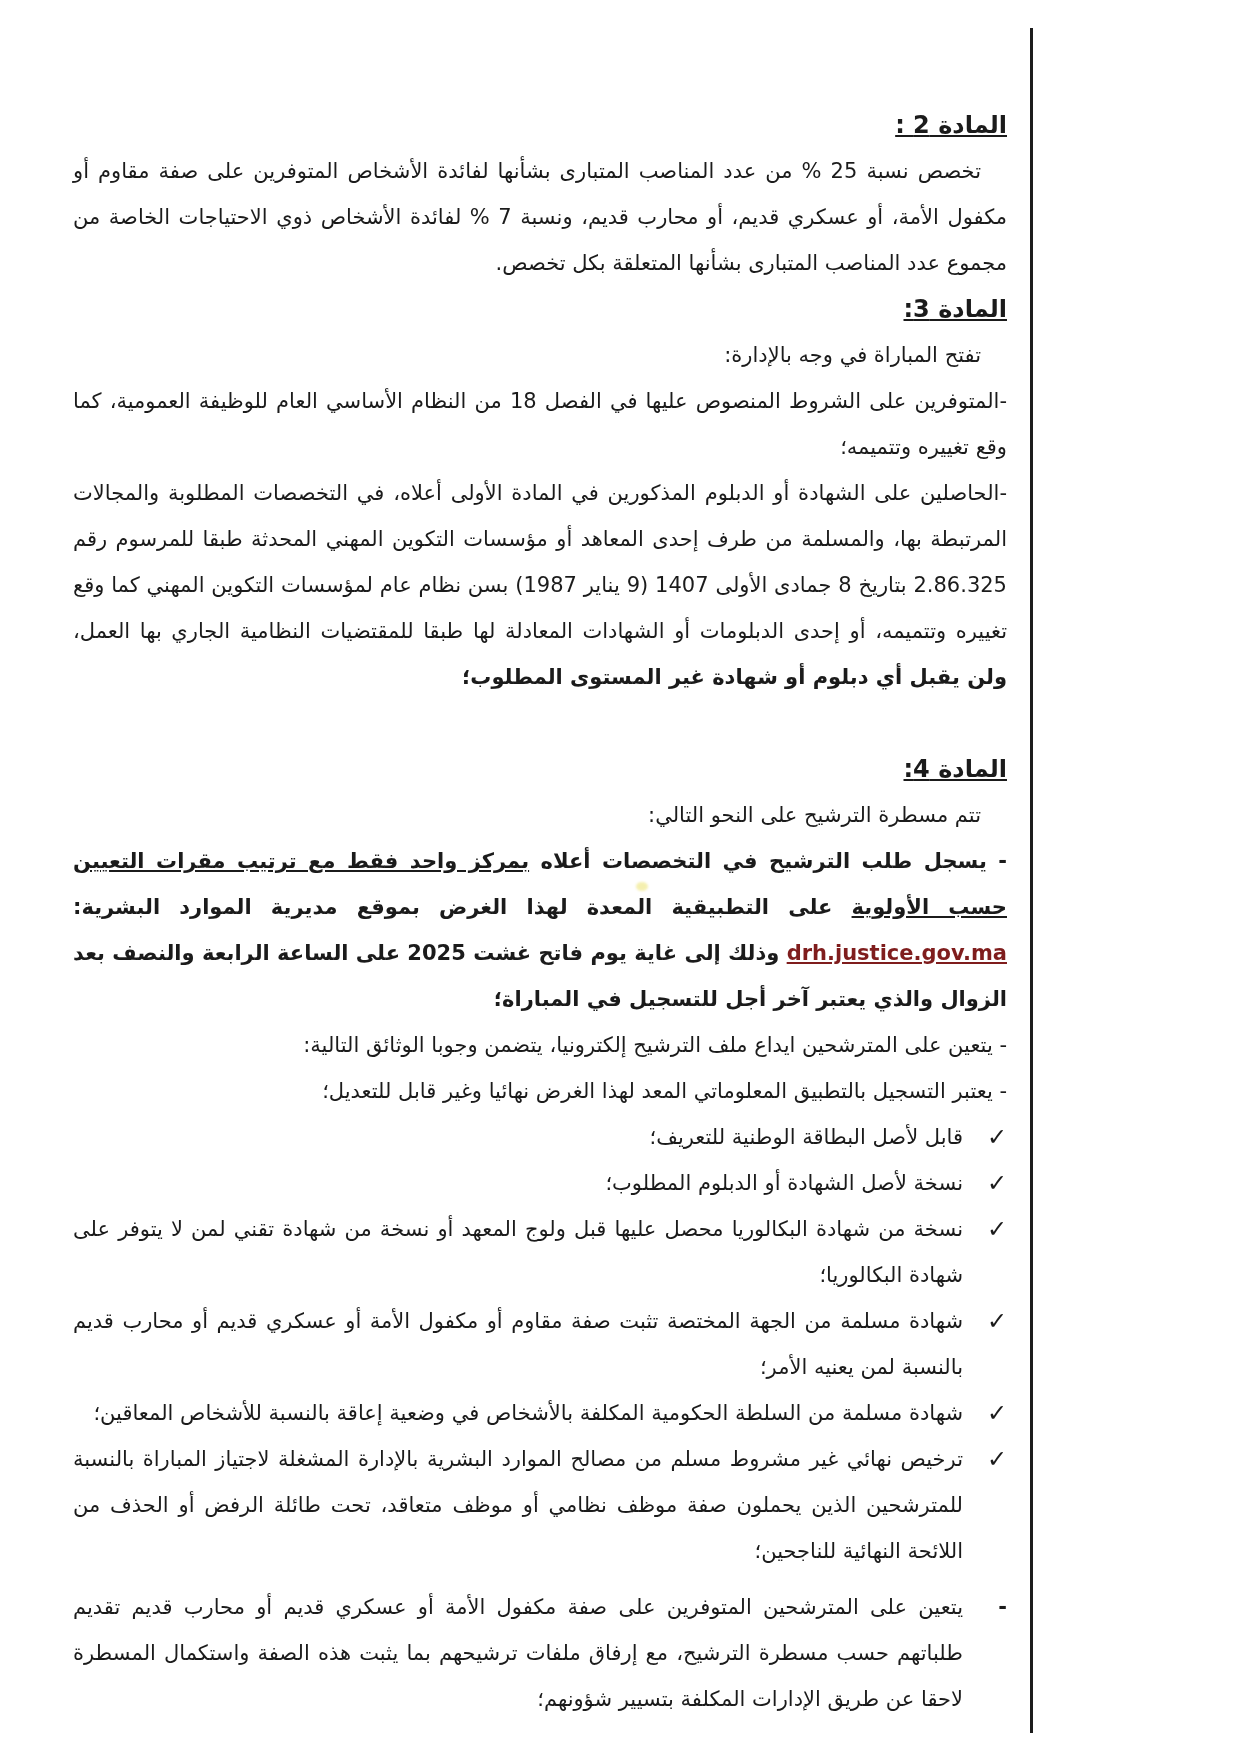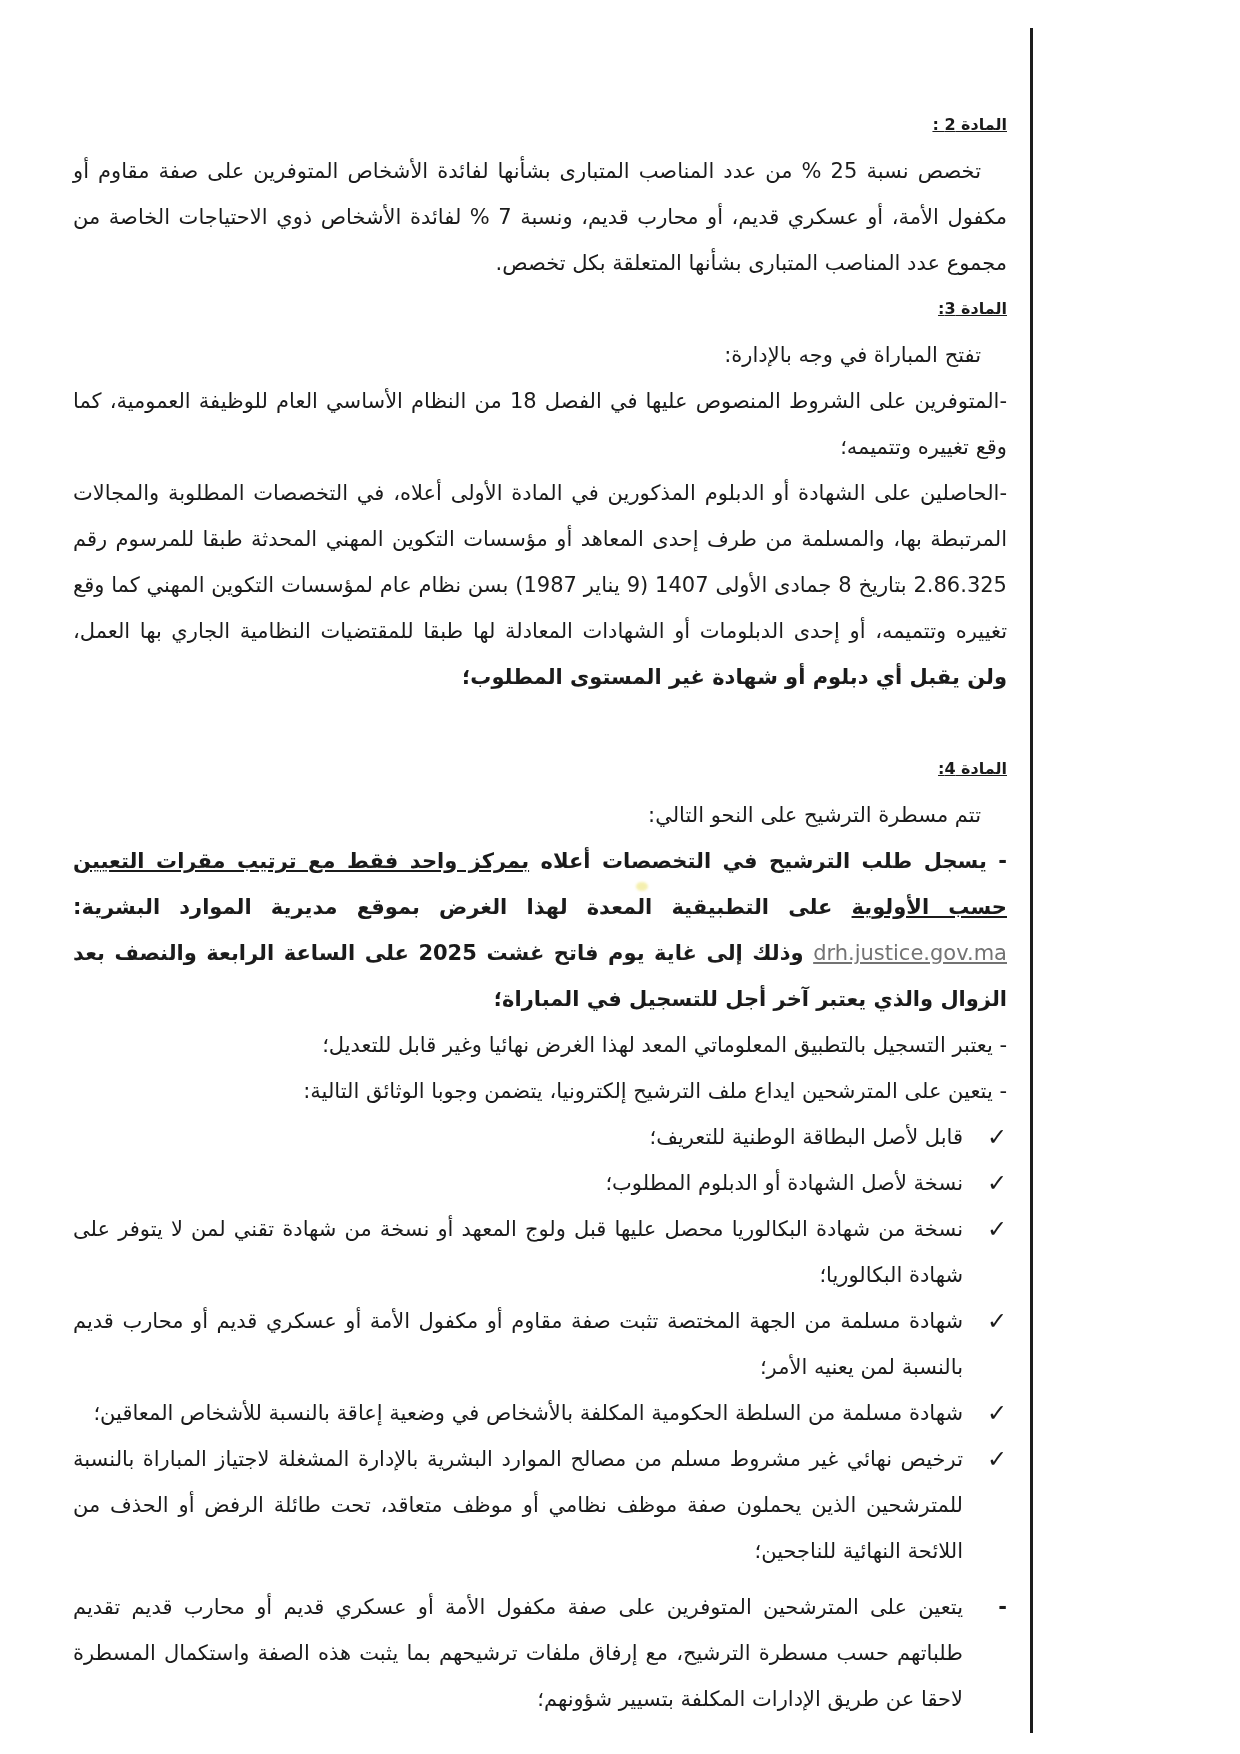--- a/index.html
+++ b/index.html
@@ -20,31 +20,31 @@
     position:absolute;left:636px;top:882px;width:12px;height:9px;
     background:#f3eda2;border-radius:50%;opacity:.85;filter:blur(1px);
   }
   .content{
     position:absolute;top:102px;right:233px;width:934px;
     direction:rtl;
     font-size:21px;line-height:46px;
     text-align:justify;
   }
   .article-heading{
-    font-size:16px;font-weight:bold;
+    font-size:24px;font-weight:bold;
     text-decoration:underline;
     text-align:right;margin:0;line-height:46px;
   }
   .gap-top{margin-top:46px;text-decoration:underline;}
   p{margin:0;}
   .indent{text-indent:26px;}
   .bold{font-weight:bold;}
   .ul{text-decoration:underline;}
   .link{
-    color:#737373;text-decoration:underline;font-weight:normal;cursor:pointer;
+    color:#7f1d1d;text-decoration:underline;font-weight:bold;cursor:pointer;
   }
   .row{display:flex;align-items:flex-start;}
   .row .marker{
     flex:none;width:44px;font-size:24px;line-height:46px;text-align:right;
   }
   .row .dash{font-weight:bold;font-size:21px;}
   .row .row-text{flex:1;text-align:justify;}
   .gap-top-sm{margin-top:10px;}
 </style>
 </head>
@@ -61,22 +61,22 @@
     <p class="indent">تخصص نسبة 25 % من عدد المناصب المتبارى بشأنها لفائدة الأشخاص المتوفرين على صفة مقاوم أو مكفول الأمة، أو عسكري قديم، أو محارب قديم، ونسبة 7 % لفائدة الأشخاص ذوي الاحتياجات الخاصة من مجموع عدد المناصب المتبارى بشأنها المتعلقة بكل تخصص.</p>
 
     <h2 class="article-heading">المادة 3:</h2>
     <p class="indent">تفتح المباراة في وجه بالإدارة:</p>
     <p>-المتوفرين على الشروط المنصوص عليها في الفصل 18 من النظام الأساسي العام للوظيفة العمومية، كما وقع تغييره وتتميمه؛</p>
     <p><span>-الحاصلين على الشهادة أو الدبلوم المذكورين في المادة الأولى أعلاه، في التخصصات المطلوبة والمجالات المرتبطة بها، والمسلمة من طرف إحدى المعاهد أو مؤسسات التكوين المهني المحدثة طبقا للمرسوم رقم 2.86.325 بتاريخ 8 جمادى الأولى 1407 (9 يناير 1987) بسن نظام عام لمؤسسات التكوين المهني كما وقع تغييره وتتميمه، أو إحدى الدبلومات أو الشهادات المعادلة لها طبقا للمقتضيات النظامية الجاري بها العمل، </span><span class="bold">ولن يقبل أي دبلوم أو شهادة غير المستوى المطلوب؛</span></p>
 
     <h2 class="article-heading gap-top">المادة 4:</h2>
     <p class="indent">تتم مسطرة الترشيح على النحو التالي:</p>
     <p class="bold"><span>- يسجل طلب الترشيح في التخصصات أعلاه </span><span class="ul">بمركز واحد فقط مع ترتيب مقرات التعيين حسب الأولوية</span><span> على التطبيقية المعدة لهذا الغرض بموقع مديرية الموارد البشرية: </span><a class="link">drh.justice.gov.ma</a><span> وذلك إلى غاية يوم فاتح غشت 2025 على الساعة الرابعة والنصف بعد الزوال والذي يعتبر آخر أجل للتسجيل في المباراة؛</span></p>
+    <p>- يتعين على المترشحين ايداع ملف الترشيح إلكترونيا، يتضمن وجوبا الوثائق التالية:</p>
     <p>- يعتبر التسجيل بالتطبيق المعلوماتي المعد لهذا الغرض نهائيا وغير قابل للتعديل؛</p>
-    <p>- يتعين على المترشحين ايداع ملف الترشيح إلكترونيا، يتضمن وجوبا الوثائق التالية:</p>
 
     <div class="row">
       <span class="marker">✓</span>
       <span class="row-text">قابل لأصل البطاقة الوطنية للتعريف؛</span>
     </div>
     <div class="row">
       <span class="marker">✓</span>
       <span class="row-text">نسخة لأصل الشهادة أو الدبلوم المطلوب؛</span>
     </div>
     <div class="row">

